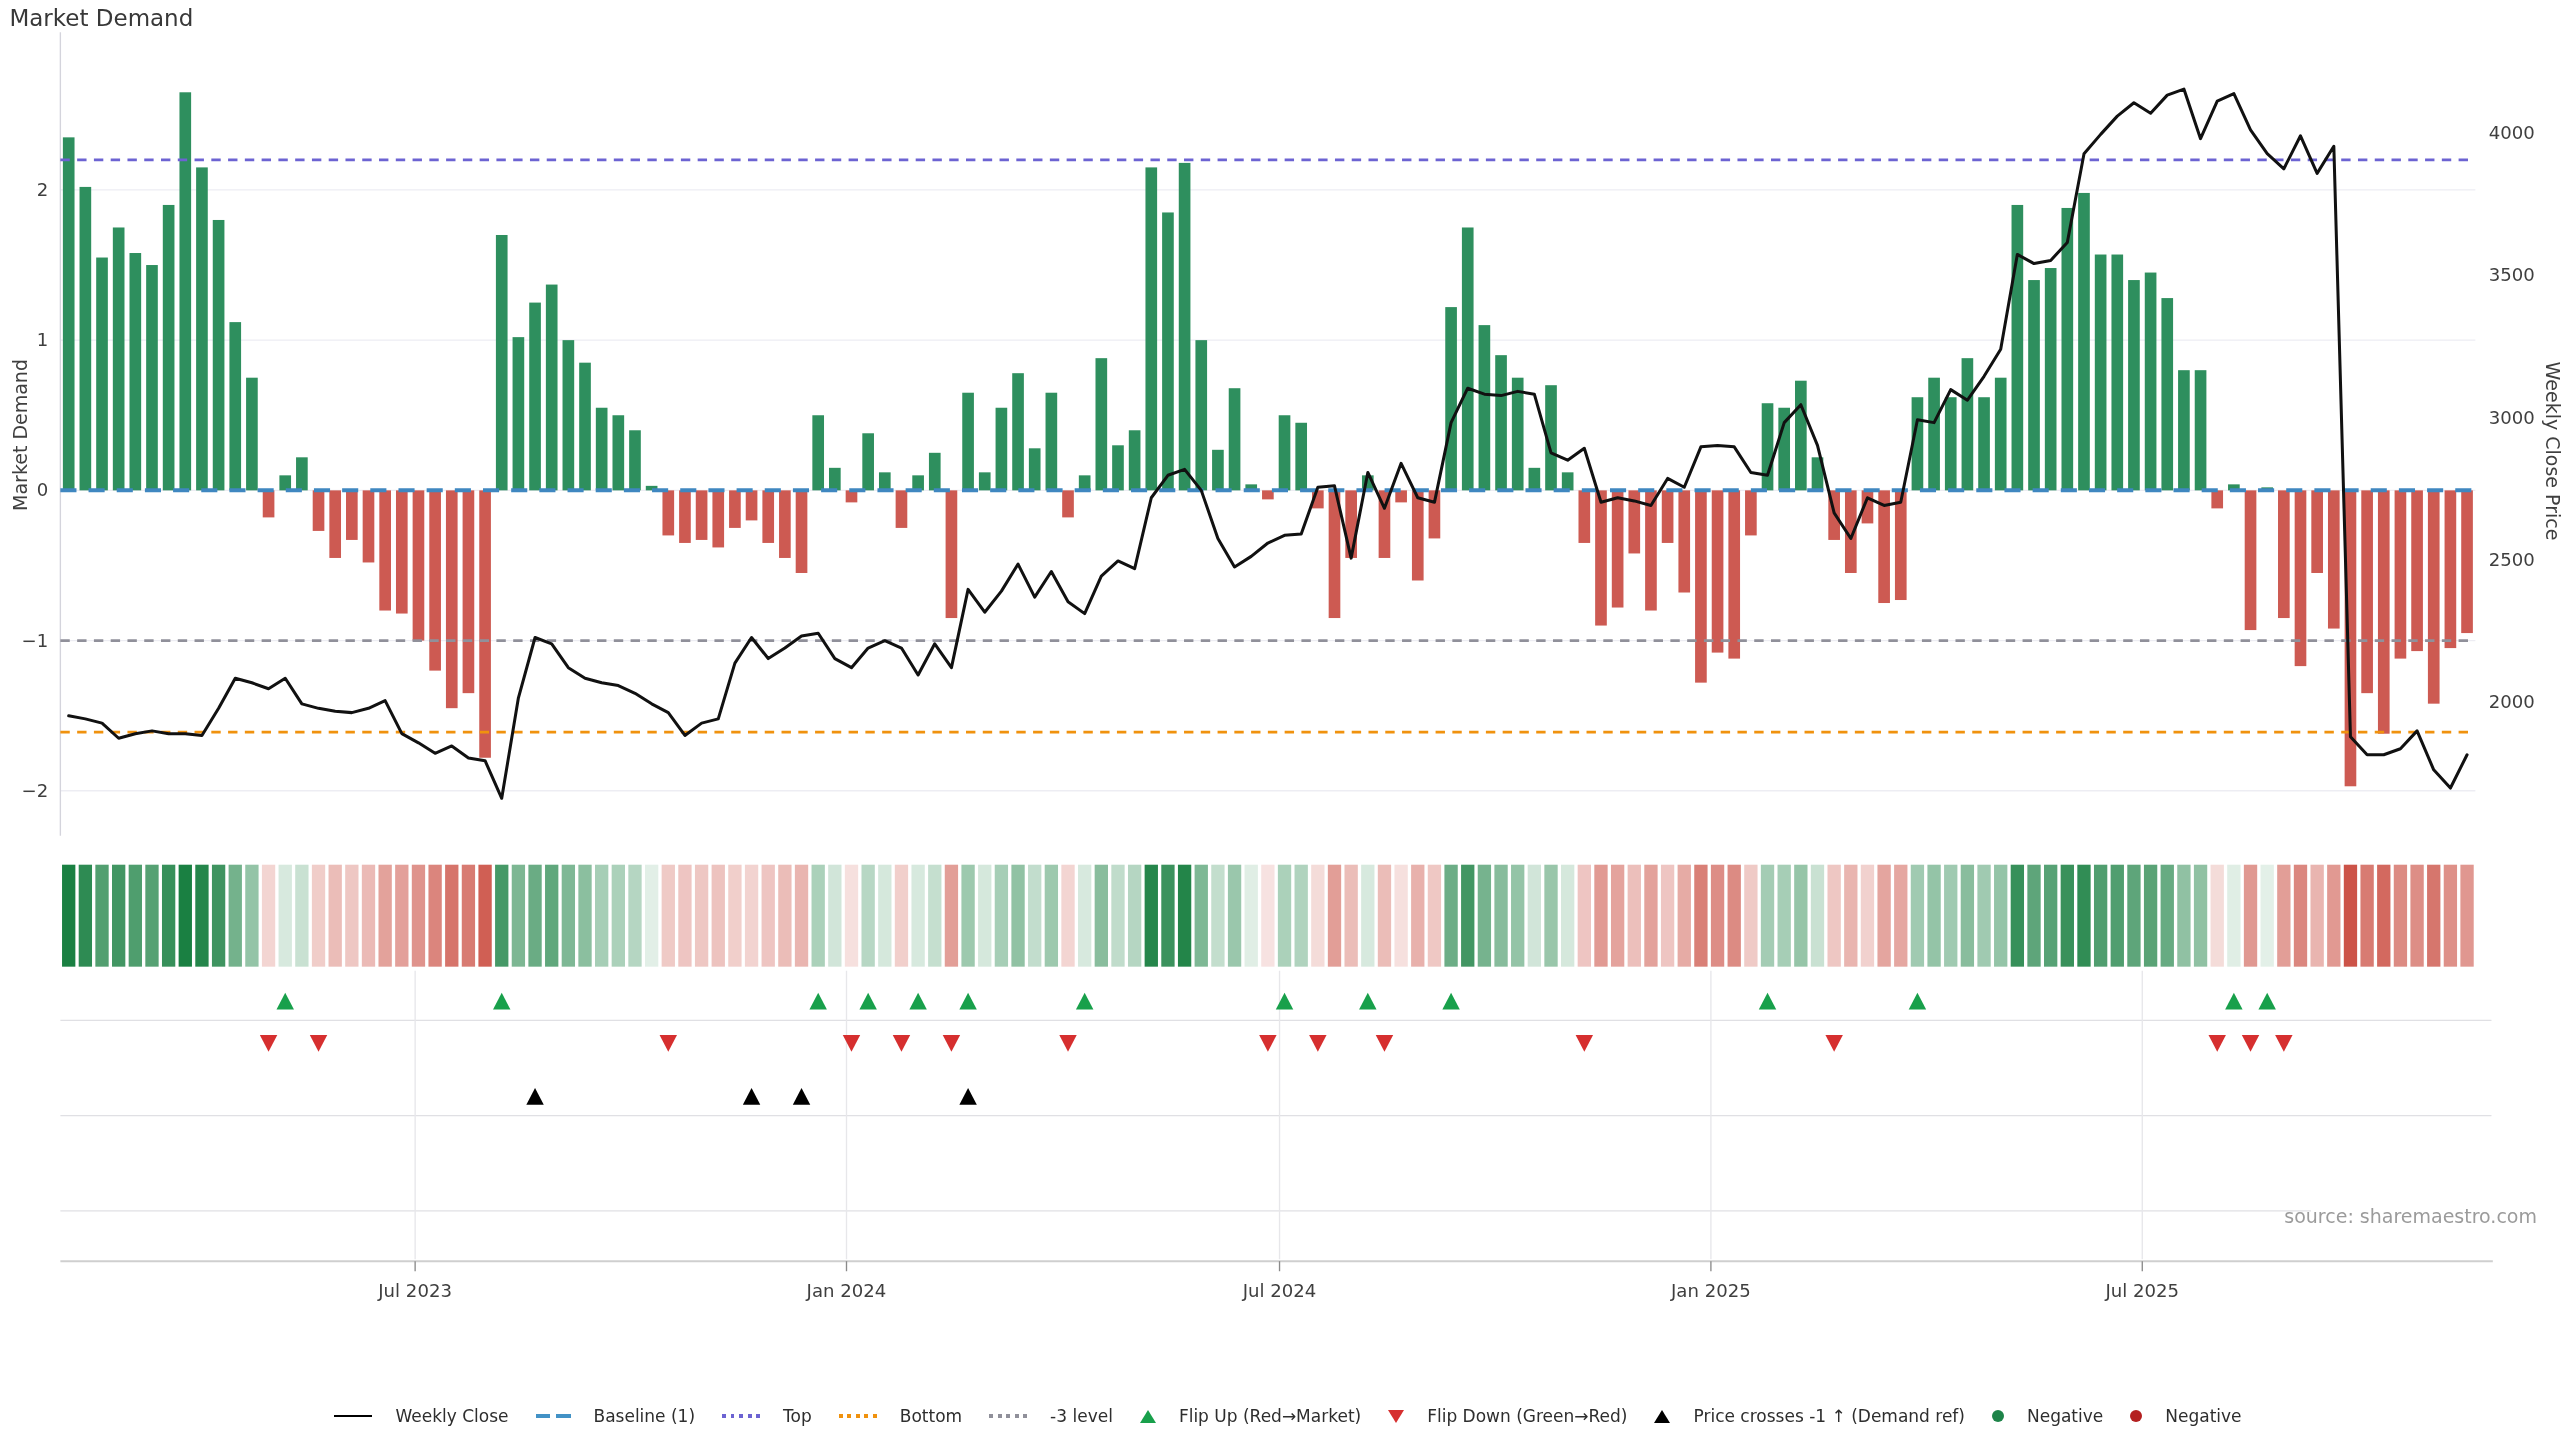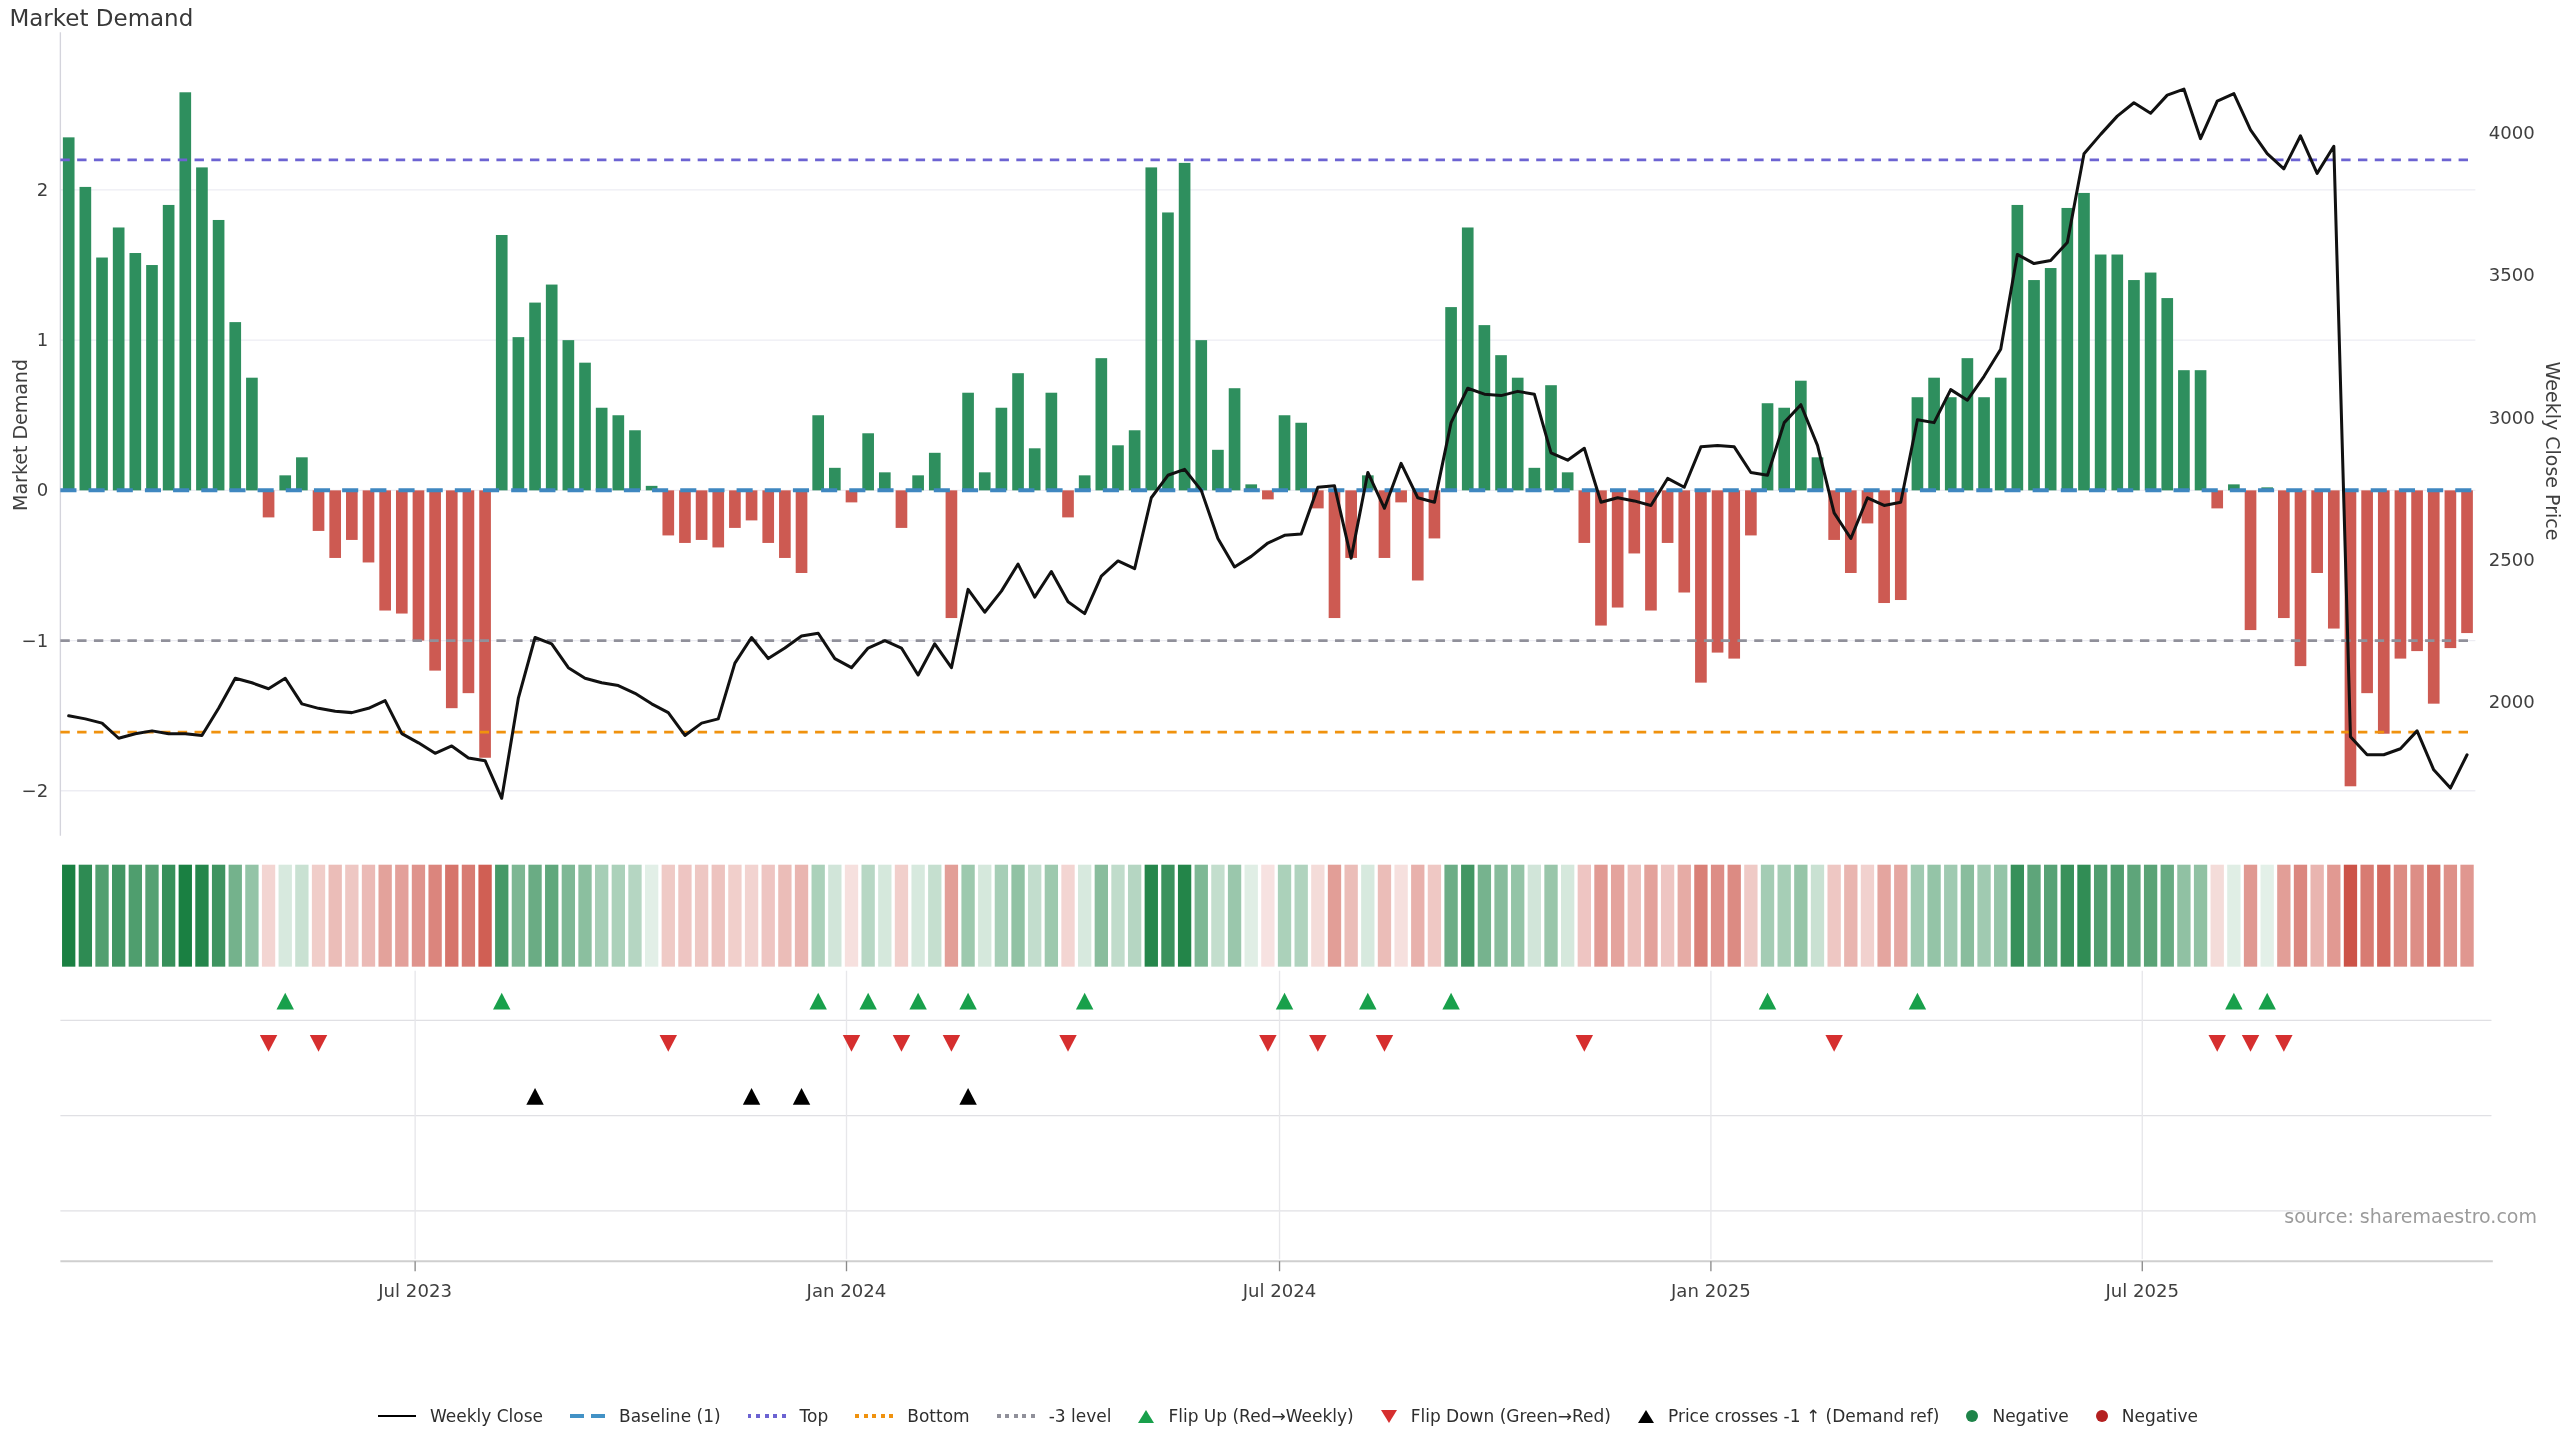--- a/index.html
+++ b/index.html
@@ -8,21 +8,21 @@
   #stage{position:absolute;inset:0;}
   .page-title{position:absolute;left:9.4px;top:5.4px;font-size:23px;color:#383838;}
   .yaxis-title-left{position:absolute;left:20px;top:435px;transform:translate(-50%,-50%) rotate(-90deg);
        white-space:nowrap;font-size:19px;color:#3f3f3f;}
   .yaxis-title-right{position:absolute;left:2553px;top:451px;transform:translate(-50%,-50%) rotate(90deg);
        white-space:nowrap;font-size:19px;color:#3f3f3f;}
   .source-credit{position:absolute;right:39px;top:1205px;font-size:19px;color:#9b9b9b;margin-left:20px;}
   svg text{font-family:"DejaVu Sans","Liberation Sans",sans-serif;}
   .legend{position:absolute;left:0;top:1406px;width:100%;display:flex;justify-content:center;
        align-items:center;gap:27px;font-size:17px;color:#2e2e2e;}
-  .legend-item{display:flex;align-items:center;gap:14px;}
+  .legend-item{display:flex;align-items:center;gap:23px;}
   .sw-line{width:38px;height:2.7px;background:#000;}
   .sw-dash{width:35px;height:3.4px;display:flex;gap:6.7px;}
   .sw-dash i{flex:1;height:3.4px;display:block;}
   .sw-dots{width:38px;height:3.4px;display:flex;gap:4.7px;align-items:center;justify-content:center;}
   .sw-dots i{width:4px;height:3.4px;display:block;}
   .sw-tri-up{width:0;height:0;border-left:8px solid transparent;border-right:8px solid transparent;border-bottom:13.4px solid #000;}
   .sw-tri-down{width:0;height:0;border-left:8px solid transparent;border-right:8px solid transparent;border-top:13.4px solid #000;}
   .sw-dot{width:12px;height:12px;border-radius:50%;}
 </style>
 </head>
@@ -447,21 +447,21 @@
           <i style="background: rgb(144, 144, 154);"></i>
           <i style="background: rgb(144, 144, 154);"></i>
           <i style="background: rgb(144, 144, 154);"></i>
           <i style="background: rgb(144, 144, 154);"></i>
           <i style="background: rgb(144, 144, 154);"></i>
         </span>
         <span>-3 level</span>
       </div>
       <div class="legend-item">
         <span class="sw-tri-up" style="border-bottom-color: rgb(24, 160, 75);"></span>
-        <span>Flip Up (Red→Weekly)</span>
+        <span>Flip Up (Red→Market)</span>
       </div>
       <div class="legend-item">
         <span class="sw-tri-down" style="border-top-color: rgb(214, 47, 47);"></span>
         <span>Flip Down (Green→Red)</span>
       </div>
       <div class="legend-item">
         <span class="sw-tri-up" style="border-bottom-color: rgb(0, 0, 0);"></span>
         <span>Price crosses -1 ↑ (Demand ref)</span>
       </div>
       <div class="legend-item">

